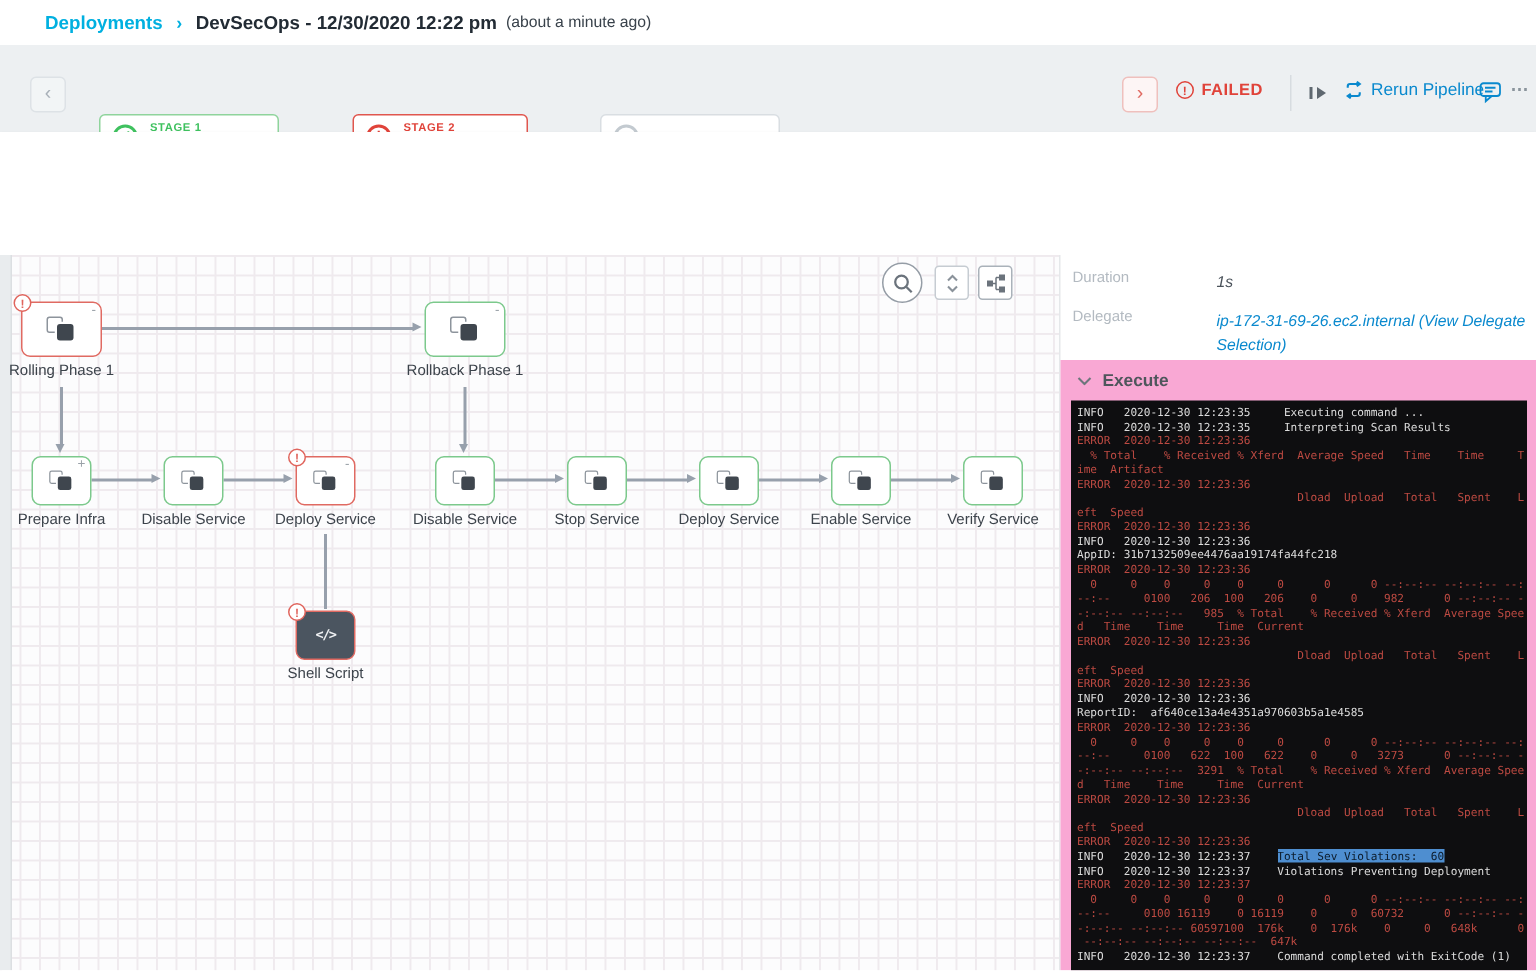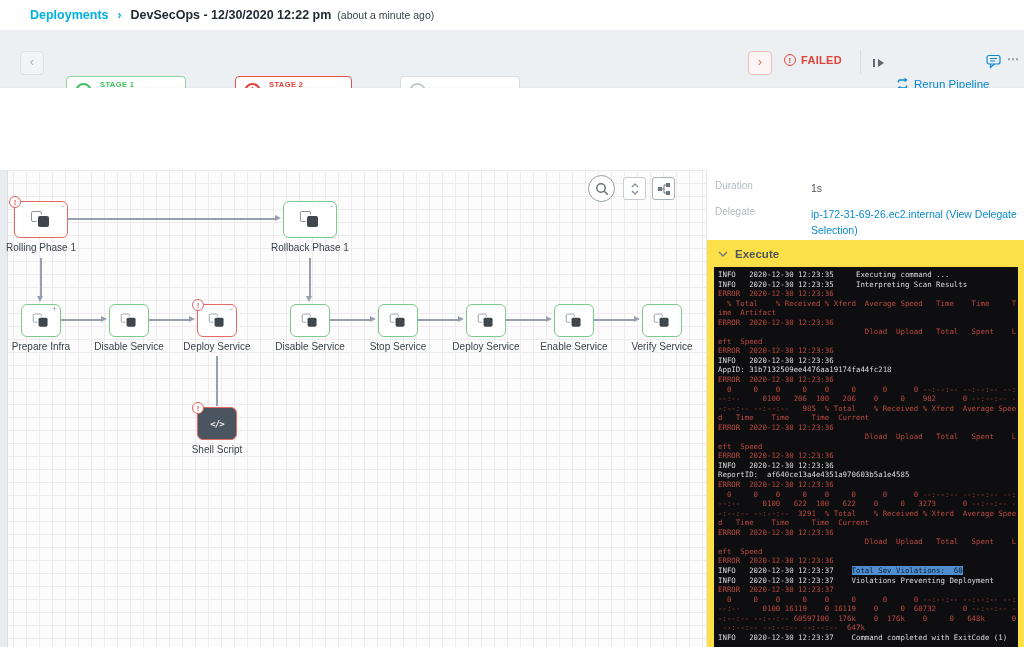--- a/index.html
+++ b/index.html
@@ -27,21 +27,21 @@
   .st-txt{line-height:1.1;}
   .st-num{font-size:7.5px;font-weight:bold;letter-spacing:.4px;}
   .st-name{font-size:10px;color:#3a4450;}
   .stage-card.pending .st-num{color:#b4bcc3;margin-top:29px;}
   .stage-card.pending .st-name{color:#8d969e;}
   .stage-card.success .st-num{color:#3fc15f;}
   .stage-card.error .st-num{color:#e0433a;}
   .connector{position:absolute;top:60px;height:2px;}
   .failed-badge{display:flex;align-items:center;gap:5px;color:#e0433a;font-weight:bold;font-size:11px;letter-spacing:.3px;}
   .failed-circ{width:12px;height:12px;border-radius:50%;border:1.5px solid #e0433a;font-size:8px;line-height:11px;text-align:center;box-sizing:border-box;font-weight:bold;}
-  .blue-act{display:flex;align-items:center;gap:5px;color:#0a89ce;font-size:11.5px;margin-top:24px;}
+  .blue-act{display:flex;align-items:center;gap:5px;color:#0a89ce;font-size:11.5px;}
   .vdiv{position:absolute;width:1px;background:#d7dce0;}
   .dots{color:#8a949c;font-size:12px;letter-spacing:2px;font-weight:bold;}
 
   
   .wfheader{position:absolute;left:0;top:88px;width:1024px;height:82px;background:#fff;box-shadow:0 1px 3px rgba(40,50,60,.10);}
   .qlogo{position:absolute;left:28px;top:97px;width:62px;height:62px;border-radius:50%;border:10px solid #ccd3d9;box-sizing:border-box;opacity:.75;}
   .qlogo-in{position:absolute;left:50%;top:50%;transform:translate(-50%,-50%);width:24px;height:24px;border-radius:50%;border:5px solid #ccd3d9;box-sizing:border-box;}
   .qlogo-notch{position:absolute;left:16px;bottom:-11px;width:10px;height:12px;background:#fff;transform:rotate(35deg);}
   .hline{position:absolute;height:1px;background:#e3e6e9;}
   .wf-group{position:absolute;top:101px;}
@@ -67,23 +67,23 @@
   .codeicon{color:#f0f2f4;font-family:"DejaVu Sans Mono",monospace;font-size:9px;font-weight:bold;letter-spacing:-1px;}
   .gedge{position:absolute;background:#97a0ac;}
   .ah-r{position:absolute;width:0;height:0;border-left:6px solid #97a0ac;border-top:3.5px solid transparent;border-bottom:3.5px solid transparent;}
   .ah-d{position:absolute;width:0;height:0;border-top:6px solid #97a0ac;border-left:3.5px solid transparent;border-right:3.5px solid transparent;}
   .tbtn{position:absolute;background:#fff;display:flex;align-items:center;justify-content:center;box-sizing:border-box;}
 
   
   .rpanel{position:absolute;left:706px;top:170px;width:318px;height:477px;background:#fff;border-left:1px solid #e5e8ea;box-sizing:border-box;}
   .det-row{position:absolute;display:flex;}
   .det-label{width:96px;font-size:10px;color:#b3bac1;}
-  .det-val{font-size:10.5px;color:#4a525a;width:212px;line-height:16px;}
+  .det-val{font-size:10.5px;color:#4a525a;width:212px;line-height:16px;font-style:italic;}
   .det-val.link{color:#0a89ce;}
-  .exec{position:absolute;left:0px;top:70px;width:318px;height:407px;background:#fde047;box-sizing:border-box;}
+  .exec{position:absolute;left:0px;top:70px;width:318px;height:407px;background:#f9a8d4;box-sizing:border-box;}
   .exec-head{display:flex;align-items:center;gap:7px;height:27px;padding-left:11px;color:#4f565c;font-size:11.5px;font-weight:bold;}
   .console{position:absolute;left:7px;top:27px;width:304px;height:380px;background:#0e0e10;overflow:hidden;padding:3px 4px;box-sizing:border-box;}
   .cl{white-space:pre;font-family:"DejaVu Sans Mono",monospace;font-size:7.4px;line-height:9.55px;}
   .c-info{color:#dcdcdc;}
   .c-error{color:#bd4a42;font-weight:normal;}
   .c-hl{background:#4e8ed0;color:#0c1c2c;}
 </style>
 </head>
 <body>
 

